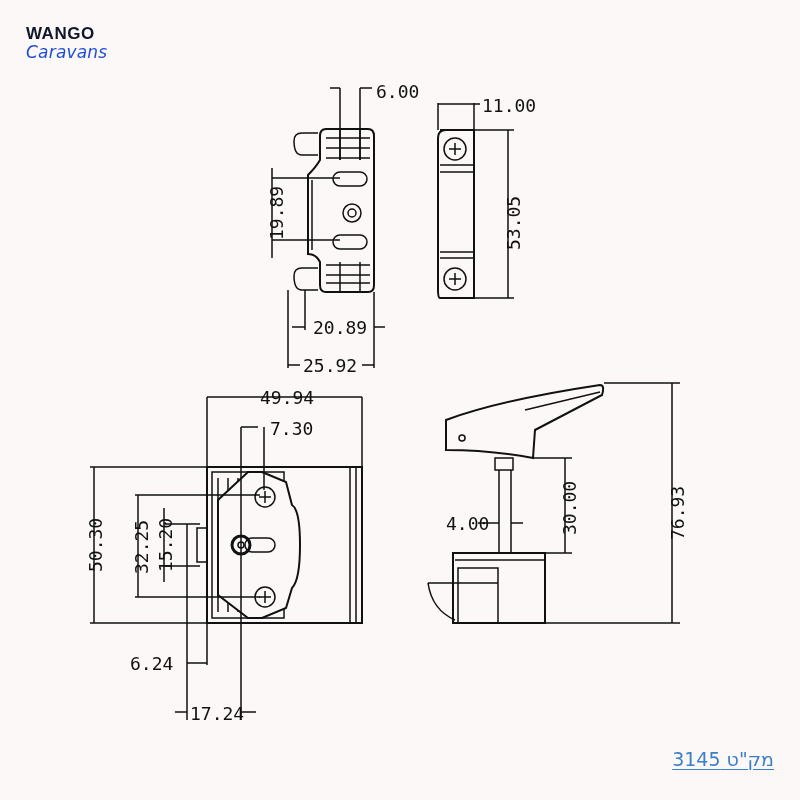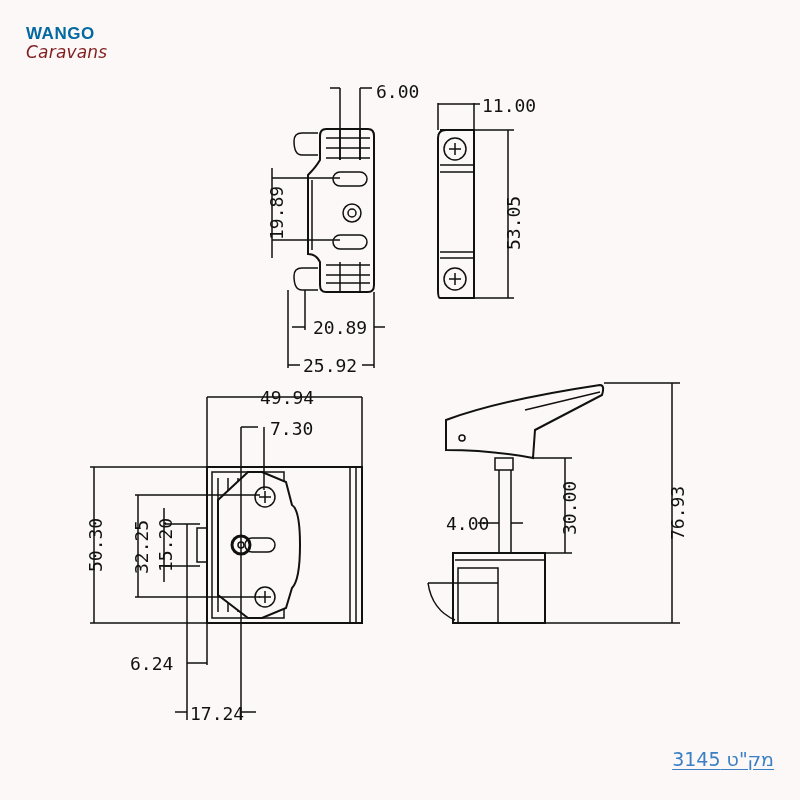--- a/index.html
+++ b/index.html
@@ -1,19 +1,19 @@
 <!DOCTYPE html>
 <html><head>
 <meta charset="utf-8">
 <style>
   html,body{margin:0;padding:0;}
   body{width:800px;height:800px;background:#fdf8f8;position:relative;overflow:hidden;font-family:"Liberation Sans",sans-serif;}
   .logo{position:absolute;left:22px;top:20px;width:110px;height:50px;}
-  .logo .w1{position:absolute;left:4px;top:4px;font:bold 17px "Liberation Sans",sans-serif;color:#0369a1;letter-spacing:0.5px;}
-  .logo .w2{position:absolute;left:4px;top:22px;font:italic 17px "DejaVu Sans",sans-serif;color:#7f1d1d;letter-spacing:0.2px;}
+  .logo .w1{position:absolute;left:4px;top:4px;font:bold 17px "Liberation Sans",sans-serif;color:#0f172a;letter-spacing:0.5px;}
+  .logo .w2{position:absolute;left:4px;top:22px;font:italic 17px "DejaVu Sans",sans-serif;color:#1d4ed8;letter-spacing:0.2px;}
   svg.draw{position:absolute;left:0;top:0;}
   .dim{font-family:"DejaVu Sans Mono","Liberation Mono",monospace;font-size:18px;fill:#111;}
   .footer-link{position:absolute;right:26px;top:748px;font:19px "DejaVu Sans",sans-serif;color:#3b7fc4;text-decoration:underline;text-underline-offset:3px;direction:rtl;padding-left:6px;}
 </style>
 </head>
 <body>
 
 <div class="logo">
   <span class="w1">WANGO</span>
   <span class="w2">Caravans</span>

